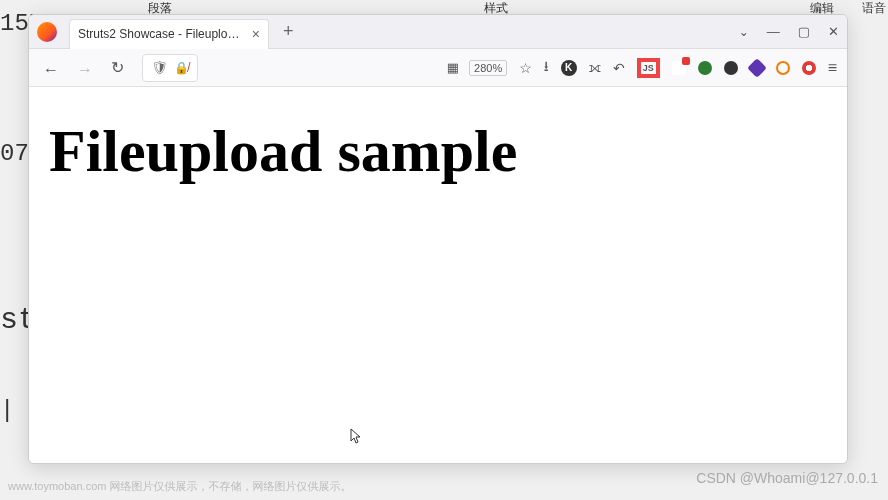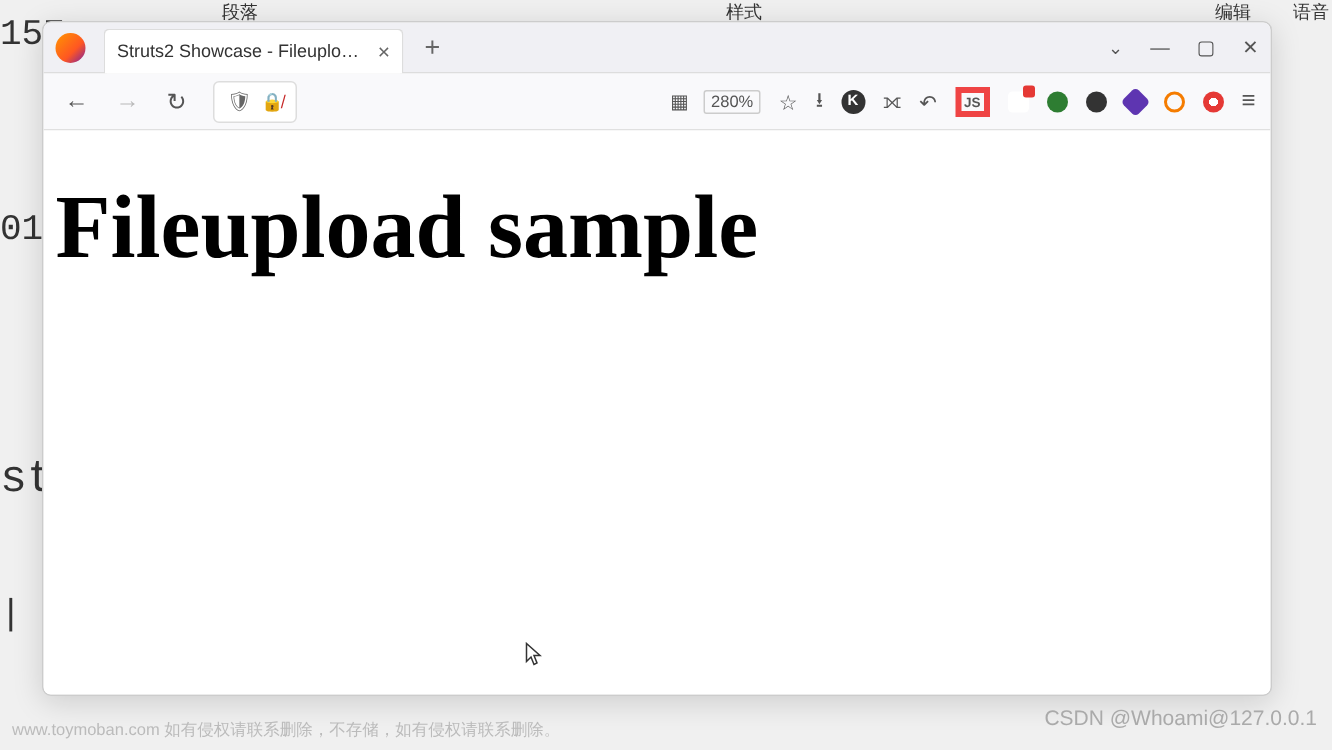--- a/index.html
+++ b/index.html
@@ -111,21 +111,21 @@
     .ext-red::after { content: ""; position: absolute; top: -4px; right: -4px; width: 8px; height: 8px; background: #e53935; border-radius: 2px; font-size: 7px; }
     .ext-green { background: #2e7d32; border-radius: 50%; }
     .ext-dark { background: #333; border-radius: 50%; }
     .ext-purple { background: #5e35b1; transform: rotate(45deg); }
     .ext-circle { border: 2px solid #f57c00; border-radius: 50%; background: transparent; }
     .ext-opera { background: radial-gradient(circle, #fff 30%, #e53935 30%); border-radius: 50%; }
     .hamburger { font-size: 16px; }
     
     
     .page-content {
-      padding: 30px 8px;
+      padding: 30px 20px;
       background: #fff;
       height: calc(100% - 72px);
       font-family: "Times New Roman", serif;
     }
     .page-title {
       font-size: 60px;
       font-weight: bold;
       color: #000;
       margin-bottom: 50px;
     }
@@ -196,21 +196,21 @@
   </style>
 </head>
 <body>
 
 <div class="bg-text bg-top-1">段落</div>
 <div class="bg-text bg-top-2">样式</div>
 <div class="bg-text bg-top-3">编辑</div>
 <div class="bg-text bg-top-4">语音</div>
 
 <div class="bg-text bg-left-1">157</div>
-<div class="bg-text bg-left-2">01</div>
+<div class="bg-text bg-left-2">07</div>
 <div class="bg-text bg-left-3">st</div>
 <div class="bg-text bg-left-4">| 2</div>
 
 <div class="browser-window">
 
   <div class="tab-bar">
     <div class="ff-logo"></div>
     <div class="tab">
       <span class="tab-title">Struts2 Showcase - Fileupload sa</span>
       <span class="tab-close">×</span>
@@ -256,14 +256,14 @@
 
   </div>
 </div>
 
 <div class="cursor">
   <svg width="14" height="18" viewBox="0 0 14 18">
     <path d="M1 1 L1 13 L4 10 L6 15 L8 14 L6 9 L10 9 Z" fill="#fff" stroke="#333" stroke-width="1"></path>
   </svg>
 </div>
 
-<div class="watermark-bl">www.toymoban.com 如有侵权请联系删除，不存储，如有侵权请联系删除。</div>
+<div class="watermark-bl">www.toymoban.com 网络图片仅供展示，不存储，网络图片仅供展示。</div>
 <div class="watermark-br">CSDN @Whoami@127.0.0.1</div>
 
 </body></html>

